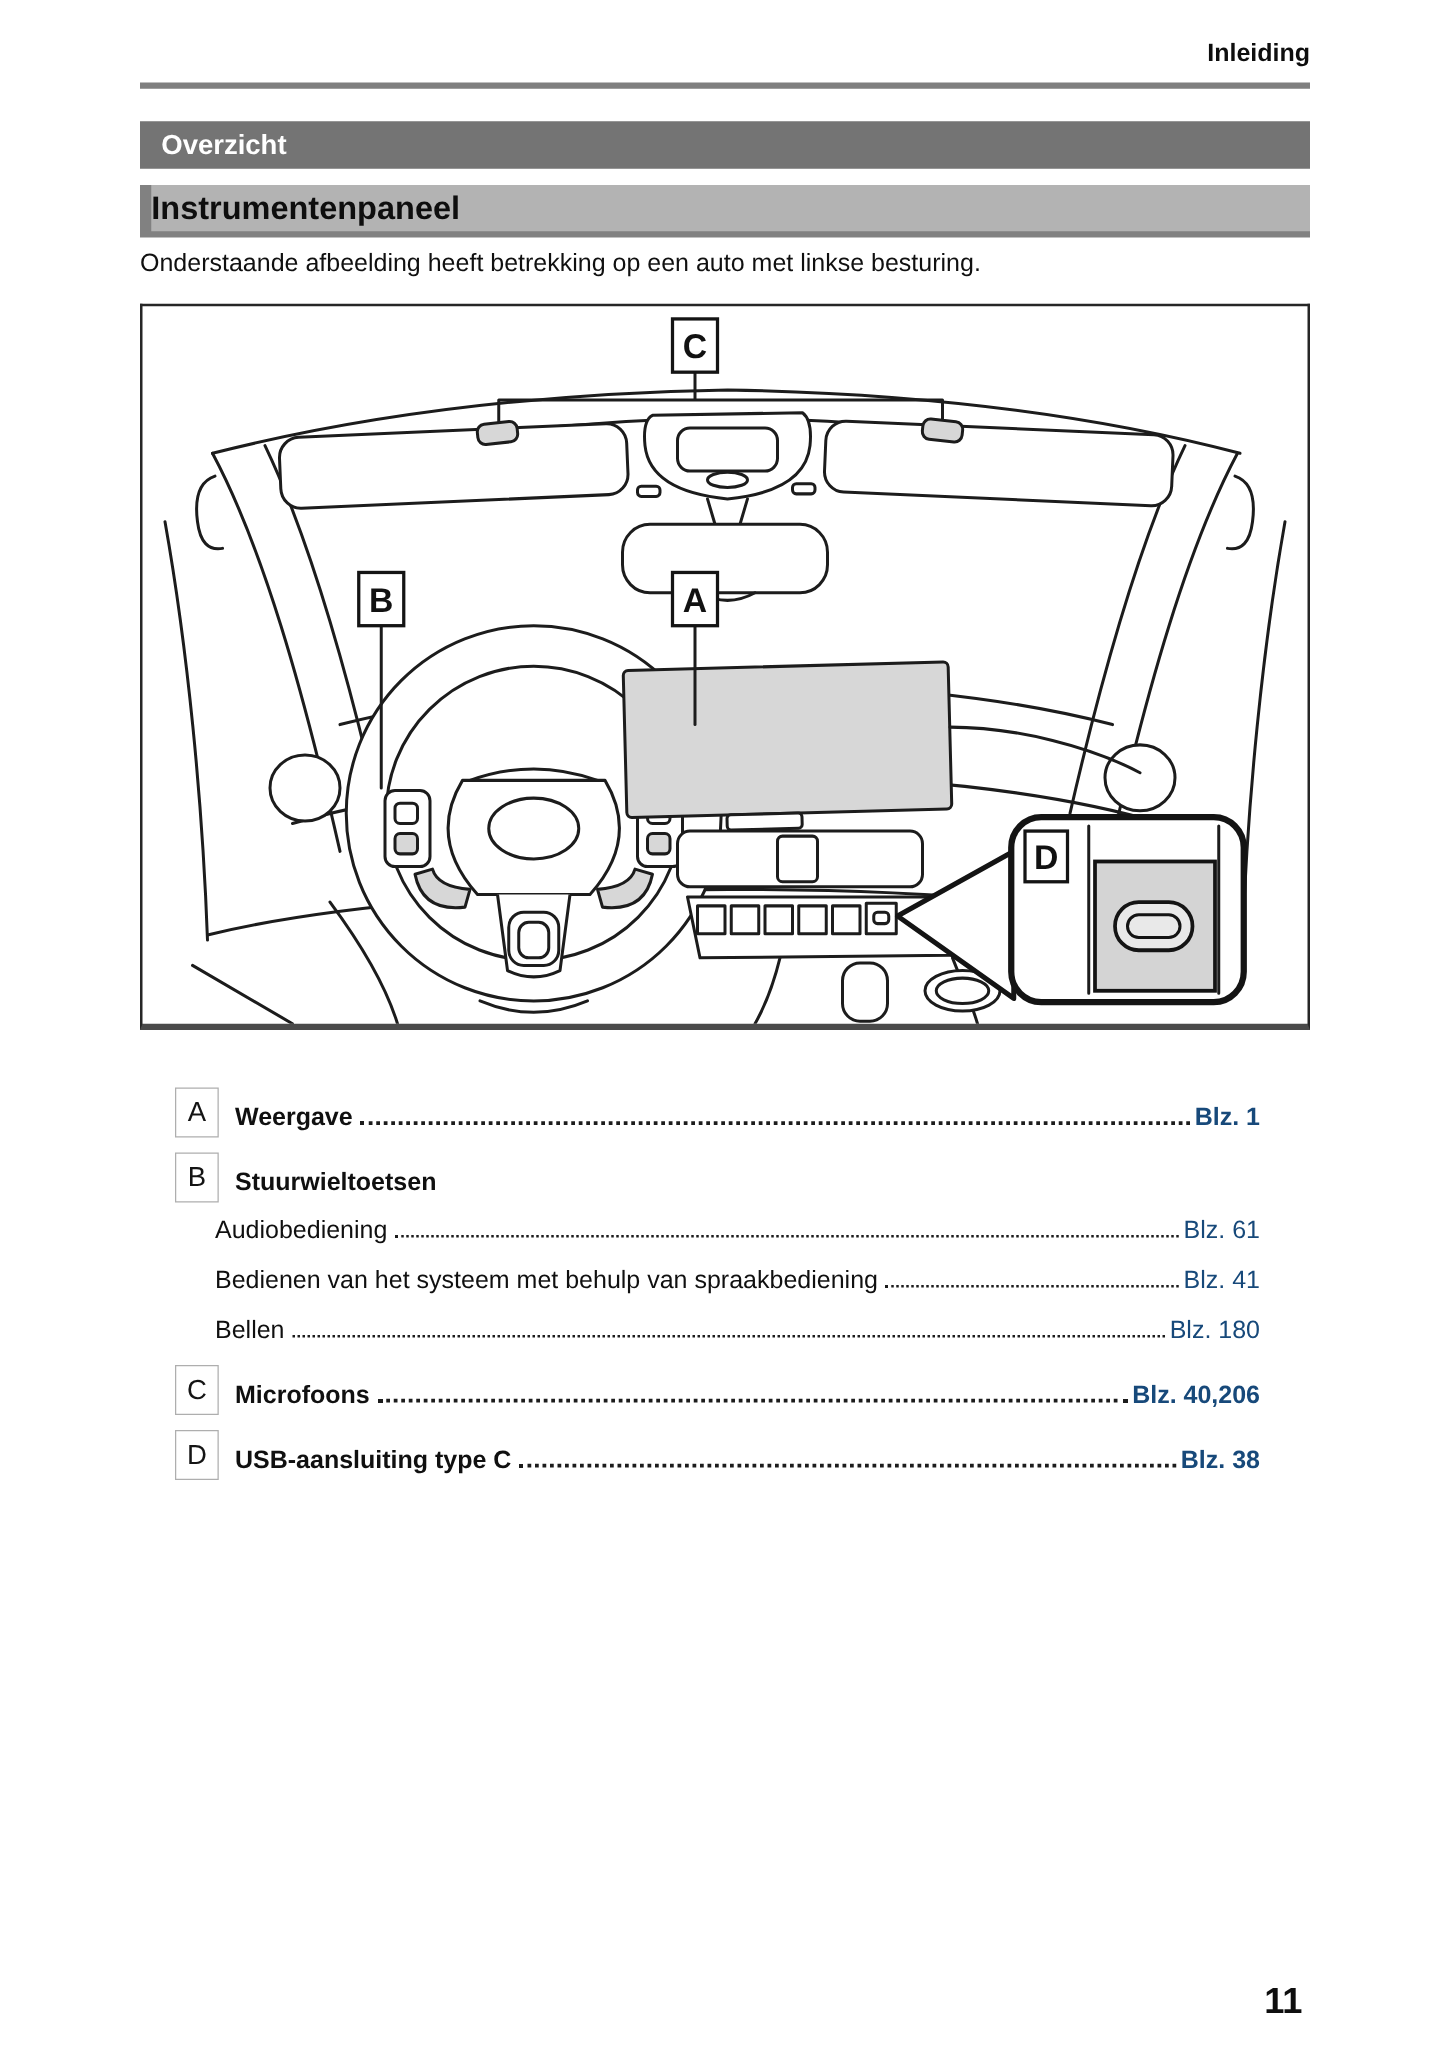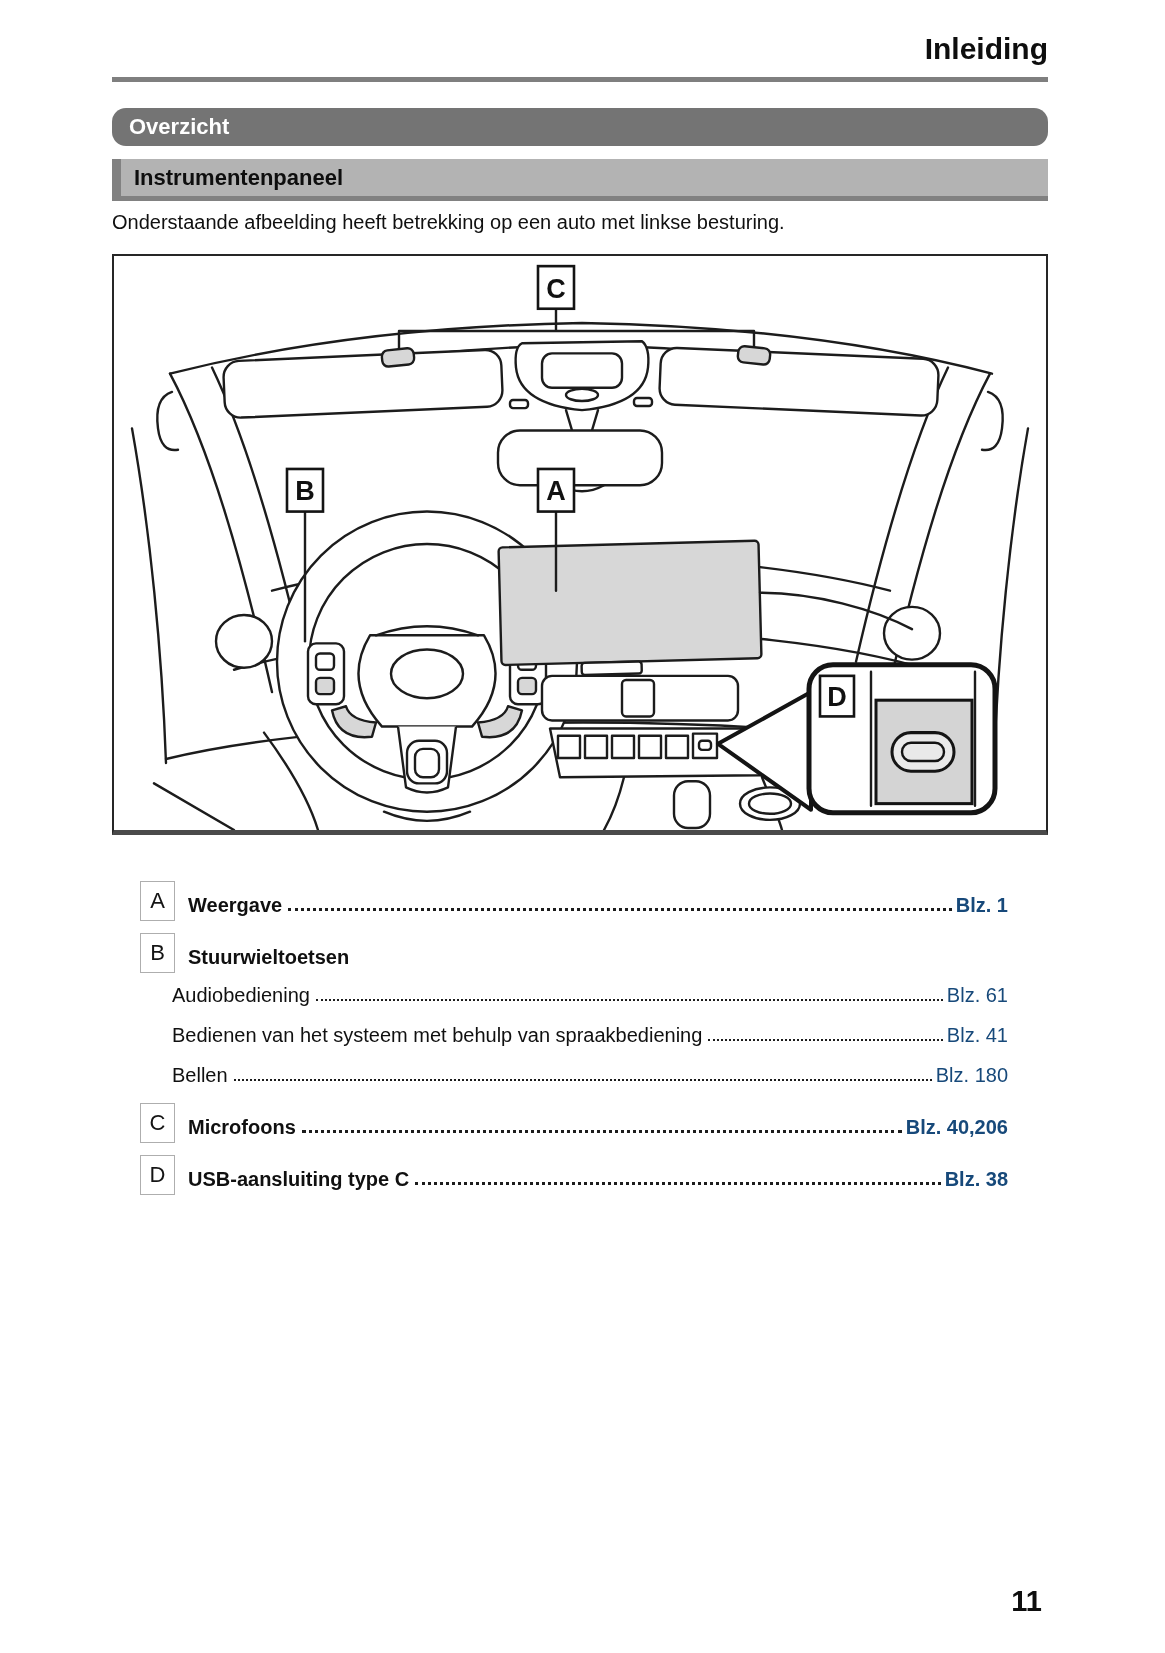--- a/index.html
+++ b/index.html
@@ -1,25 +1,25 @@
 <!DOCTYPE html>
 <html><head>
 <meta charset="utf-8">
 <style>
   html,body{margin:0;padding:0;background:#ffffff;}
   .page{position:relative;width:1165px;height:1653px;background:#ffffff;
         font-family:"Liberation Sans",sans-serif;color:#101010;overflow:hidden;}
   .content{margin:0 117px 0 112px;}
-  .hdr{padding-top:32px;text-align:right;font-size:30px;font-weight:bold;color:#0e0e0e;}
+  .hdr{padding-top:32px;text-align:right;font-size:20px;font-weight:bold;color:#0e0e0e;}
   .rule{height:5px;background:#7f7f7f;margin-top:11px;}
   .banner1{margin-top:26px;height:38px;background:#747474;color:#ffffff;
-           font-size:22px;font-weight:bold;line-height:38px;padding-left:17px;border-radius:14px;}
+           font-size:22px;font-weight:bold;line-height:38px;padding-left:17px;}
   .banner2outer{margin-top:13px;background:#818181;padding:0 0 5px 9px;}
-  .banner2{background:#b3b3b3;height:37px;line-height:37px;padding-left:13px;
-           font-size:22px;font-weight:bold;color:#0e0e0e;}
+  .banner2{background:#b3b3b3;height:37px;line-height:37px;
+           font-size:26px;font-weight:bold;color:#0e0e0e;}
   .intro{margin-top:10px;font-size:20px;}
   .figure{margin-top:18px;height:574px;border:2.5px solid #262626;
           border-bottom:5px solid #4a4a4a;background:#fff;box-sizing:content-box;}
   .figure svg{display:block;width:100%;height:100%;}
   .legend{margin-top:46px;padding:0 40px 0 28px;font-size:20px;}
   .lrow{display:flex;align-items:flex-end;}
   .lrow.main{margin-bottom:12px;min-height:38px;}
   .lrow.subhead{margin-bottom:10px;min-height:38px;}
   .lrow.sub{margin-bottom:12px;min-height:28px;margin-left:32px;}
   .badge{display:inline-flex;align-items:center;justify-content:center;

